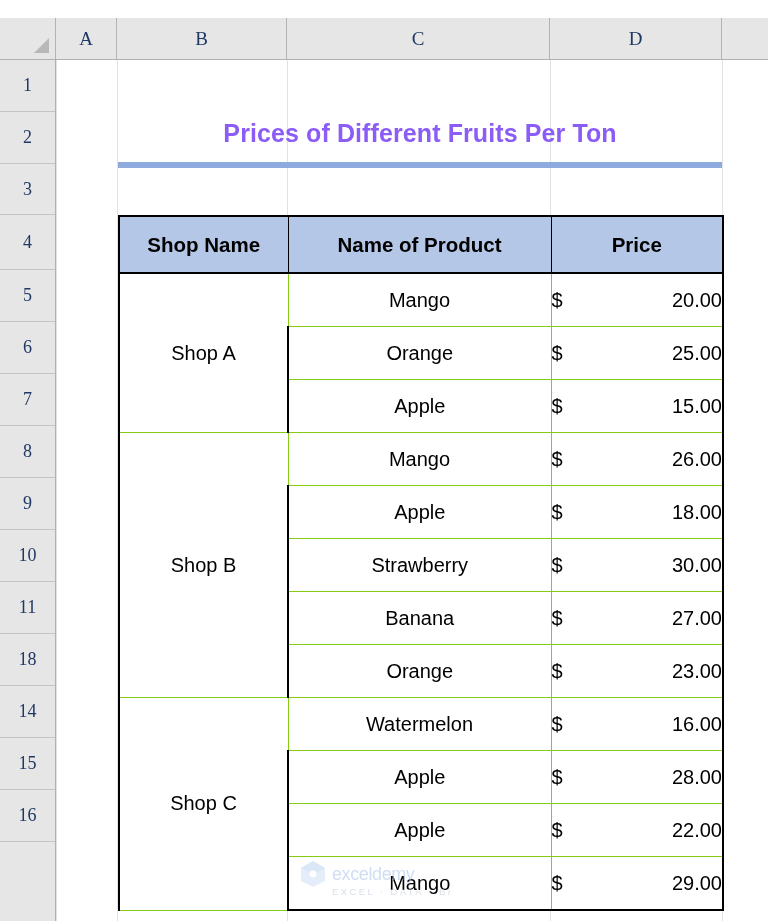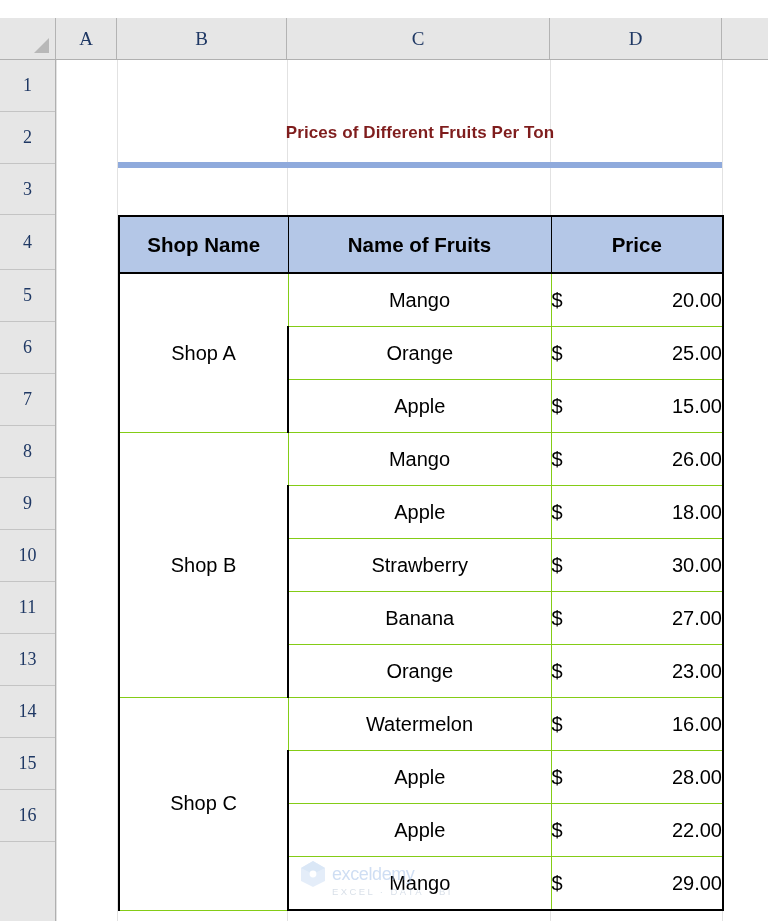--- a/index.html
+++ b/index.html
@@ -100,23 +100,23 @@
   #title-block {
     position: absolute;
     left: 118px;
     top: 112px;
     width: 604px;
     height: 56px;
   }
   #title-text {
     width: 100%;
     text-align: center;
-    font-size: 17px;
+    font-size: 25px;
     font-weight: bold;
-    color: #7f1d1d;
+    color: #8b5cf6;
     line-height: 42px;
     letter-spacing: 0.1px;
   }
   #title-rule {
     position: absolute;
     left: 0;
     bottom: 0;
     width: 604px;
     height: 6px;
     background: #8faadc;
@@ -272,21 +272,21 @@
     <div class="row-head" style="height:52px">
         <span>9</span>
       </div>
     <div class="row-head" style="height:52px">
         <span>10</span>
       </div>
     <div class="row-head" style="height:52px">
         <span>11</span>
       </div>
     <div class="row-head" style="height:52px">
-        <span>13</span>
+        <span>18</span>
       </div>
     <div class="row-head" style="height:52px">
         <span>14</span>
       </div>
     <div class="row-head" style="height:52px">
         <span>15</span>
       </div>
     <div class="row-head" style="height:52px">
         <span>16</span>
       </div>
@@ -300,21 +300,21 @@
 
   <table id="data-table">
     <colgroup>
       <col style="width:169px">
       <col style="width:263px">
       <col style="width:172px">
     </colgroup>
     <thead>
       <tr>
         <th>Shop Name</th>
-        <th>Name of Fruits</th>
+        <th>Name of Product</th>
         <th>Price</th>
       </tr>
     </thead>
     <tbody id="table-body">
         <tr class="group-start">
           <td class="shop-cell" rowspan="3">Shop A</td>
           <td class="product-cell">Mango</td>
           <td class="price-cell">
             <div class="price-inner">
               <span class="price-sym">$</span>

